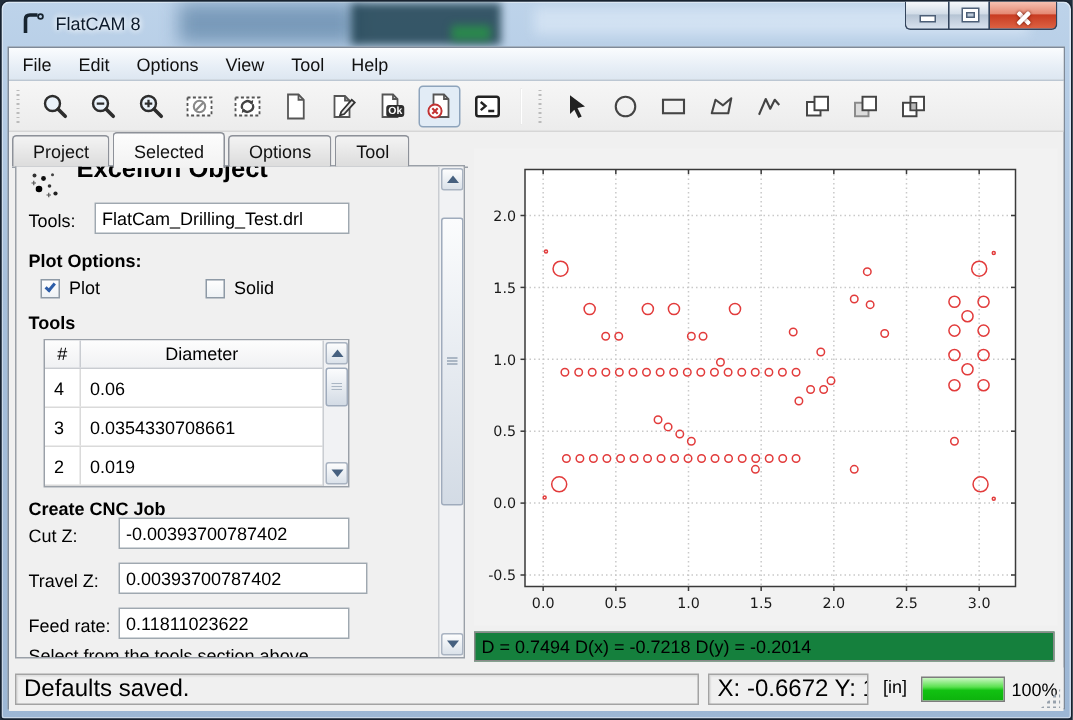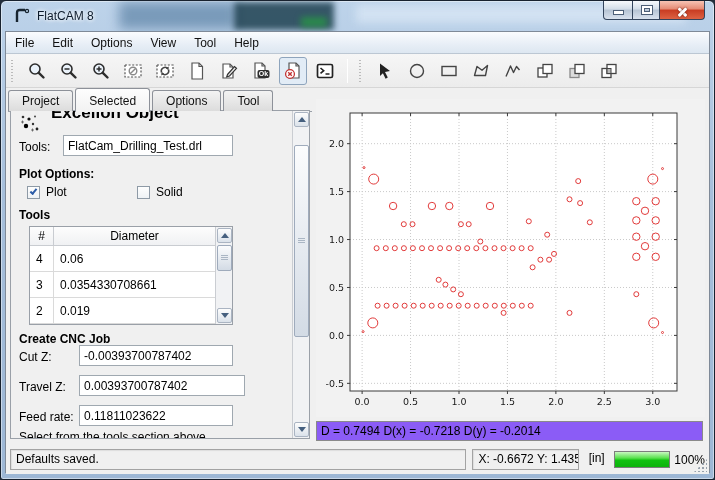--- a/index.html
+++ b/index.html
@@ -66,33 +66,33 @@
   
   .sb-col{position:absolute;top:0;right:0;bottom:0;width:17px;background:#f1f2f4;border-left:1px solid #cacdd2;}
   .sb-btn{position:absolute;left:1px;width:15px;height:15px;background:linear-gradient(#fdfdfd,#dbe2ea);border:1px solid #aab4c2;border-radius:2px;display:flex;align-items:center;justify-content:center;}
   .tri-up{width:0;height:0;border-left:4px solid transparent;border-right:4px solid transparent;border-bottom:5px solid #46607f;}
   .tri-dn{width:0;height:0;border-left:4px solid transparent;border-right:4px solid transparent;border-top:5px solid #46607f;}
   .sb-thumb{position:absolute;left:1px;width:15px;background:linear-gradient(#fbfcfd,#d3dbe5);border:1px solid #9fabbc;border-radius:2px;}
   .sb-thumb::after{content:"";position:absolute;left:3px;right:3px;top:50%;margin-top:-3px;height:6px;
     background:repeating-linear-gradient(#aab6c4 0 1px,transparent 1px 2px);}
   
   .canvas{position:absolute;left:310px;top:67px;width:389px;height:318px;background:#f2f2f2;}
-  .dbox{position:absolute;left:310px;top:389px;width:387px;height:20px;border:1px solid #8a8a8a;background:#8b5cf6;
+  .dbox{position:absolute;left:310px;top:389px;width:387px;height:20px;border:1px solid #8a8a8a;background:#15803d;
         font-size:12px;color:#000;line-height:18px;padding-left:4px;}
   svg .grid{stroke:#c9c9c9;stroke-width:1;stroke-dasharray:1 2;}
   svg .axbox{fill:#fff;stroke:none;}
   svg .axframe{fill:none;stroke:#3a3a3a;stroke-width:1;}
   svg .tick{stroke:#3a3a3a;stroke-width:1;}
   svg .xt{font-family:"DejaVu Sans",sans-serif;font-size:9.5px;fill:#1a1a1a;text-anchor:middle;}
   svg .yt{font-family:"DejaVu Sans",sans-serif;font-size:9.5px;fill:#1a1a1a;text-anchor:end;}
   svg .pt{fill:none;stroke:#e23b3b;stroke-width:1;}
   
   .statusbar{position:absolute;left:0;top:413px;width:100%;height:29px;background:#f0f0f0;display:flex;align-items:center;padding:0 4px;}
   .sbox{height:21px;border:1px solid #a3a3a3;box-shadow:inset 1px 1px 1px rgba(0,0,0,.08);background:#f0f0f0;
-        font-size:12px;color:#000;line-height:19px;padding:0 5px;white-space:nowrap;overflow:hidden;}
+        font-size:16px;color:#000;line-height:19px;padding:0 5px;white-space:nowrap;overflow:hidden;}
   .msg{width:472px;margin-right:6px;}
   .xy{width:110px;margin-right:5px;}
   .unit{border:none;box-shadow:none;width:26px;padding:0;text-align:center;margin-right:5px;font-size:12px;}
   .progress{width:58px;height:17px;border:1px solid #7d7d7d;background:#e8e8e8;margin-right:4px;position:relative;overflow:hidden;}
   .pfill{position:absolute;left:0;top:0;bottom:0;background:linear-gradient(#c9f7c1,#5ae14f 40%,#12c212 55%,#0db30d);}
   .pct{font-size:12px;color:#000;}
   .gripper{position:absolute;right:2px;bottom:2px;width:13px;height:13px;
     background-image:radial-gradient(circle at 1px 1px,#97a1ac 1px,transparent 1.2px);
     background-size:4px 4px;clip-path:polygon(100% 0,100% 100%,0 100%);}
 </style>

